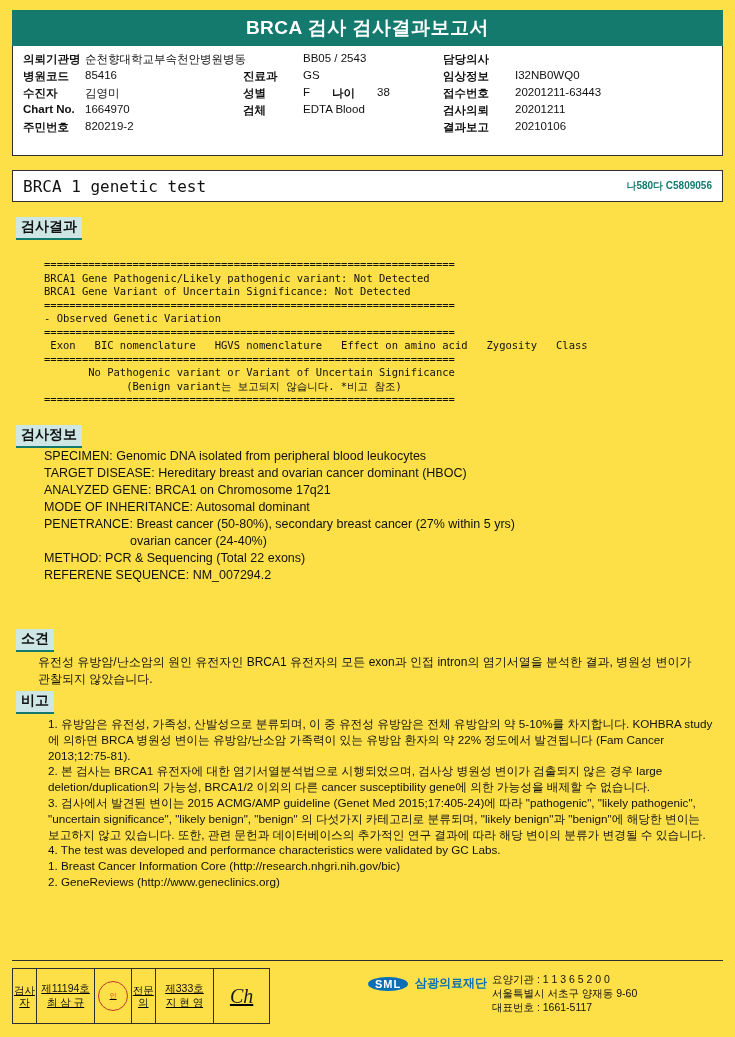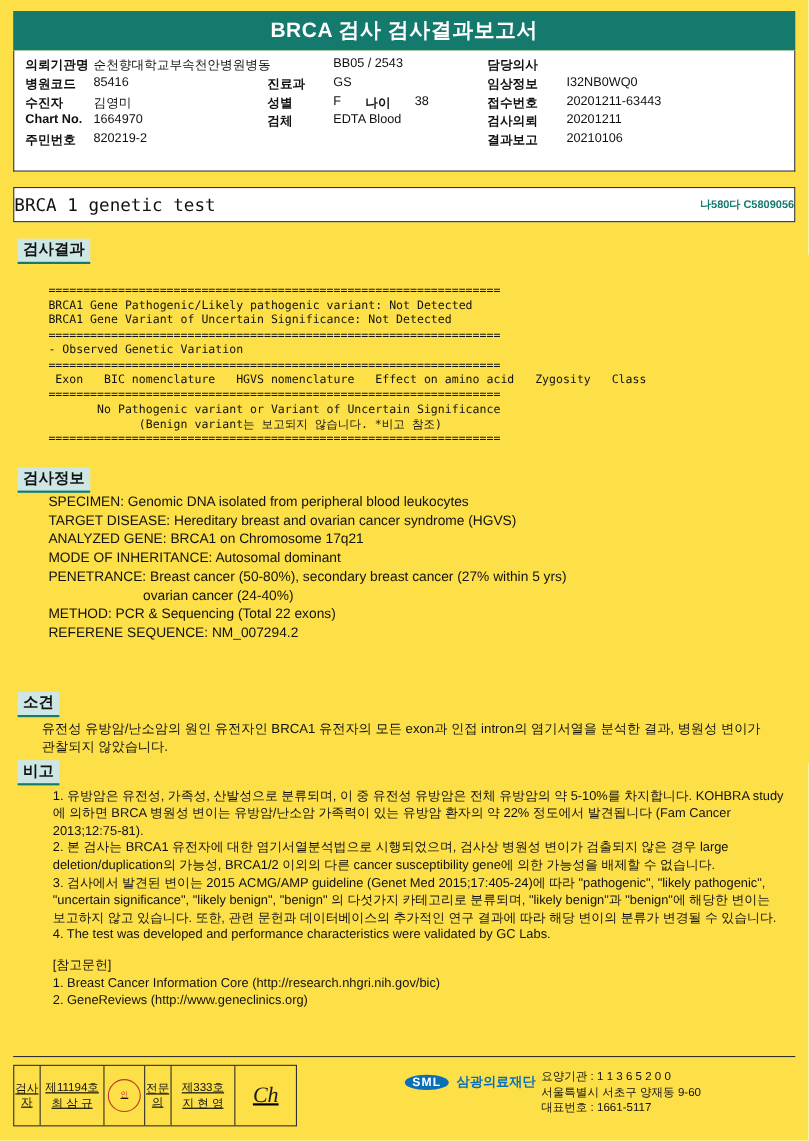--- a/index.html
+++ b/index.html
@@ -53,21 +53,21 @@
   .sex-row b { font-weight: bold; }
   
   .test-band {
     position: absolute;
     left: 12px; top: 170px;
     width: 711px; height: 32px;
     border: 1px solid #2f2f2f;
     background: #ffffff;
     display: flex;
     align-items: center;
-    padding: 0 0;
+    padding: 0 10px;
   }
   .test-band .tname {
     font-family: "DejaVu Sans Mono", monospace;
     font-size: 16px;
     color: #111;
   }
   .test-band .tcode {
     margin-left: auto;
     font-size: 10px;
     color: #157a6e;
@@ -269,39 +269,38 @@
 =================================================================
  Exon   BIC nomenclature   HGVS nomenclature   Effect on amino acid   Zygosity   Class
 =================================================================
        No Pathogenic variant or Variant of Uncertain Significance
              (Benign variant는 보고되지 않습니다. *비고 참조)
 =================================================================</div>
 
   <div class="sec-head" style="left:16px; top:425px;">검사정보</div>
   <div class="testinfo">
     <div>SPECIMEN: Genomic DNA isolated from peripheral blood leukocytes</div>
-    <div>TARGET DISEASE: Hereditary breast and ovarian cancer syndrome (HGVS)</div>
+    <div>TARGET DISEASE: Hereditary breast and ovarian cancer dominant (HBOC)</div>
     <div>ANALYZED GENE: BRCA1 on Chromosome 17q21</div>
     <div>MODE OF INHERITANCE: Autosomal dominant</div>
     <div>PENETRANCE: Breast cancer (50-80%), secondary breast cancer (27% within 5 yrs)</div>
     <div class="indent">ovarian cancer (24-40%)</div>
     <div>METHOD: PCR &amp; Sequencing (Total 22 exons)</div>
     <div>REFERENE SEQUENCE: NM_007294.2</div>
   </div>
 
   <div class="sec-head" style="left:16px; top:629px;">소견</div>
   <div class="finding">유전성 유방암/난소암의 원인 유전자인 BRCA1 유전자의 모든 exon과 인접 intron의 염기서열을 분석한 결과, 병원성 변이가 관찰되지 않았습니다.</div>
 
   <div class="sec-head" style="left:16px; top:691px;">비고</div>
   <div class="remarks">
     <p>1. 유방암은 유전성, 가족성, 산발성으로 분류되며, 이 중 유전성 유방암은 전체 유방암의 약 5-10%를 차지합니다. KOHBRA study에 의하면 BRCA 병원성 변이는 유방암/난소암 가족력이 있는 유방암 환자의 약 22% 정도에서 발견됩니다 (Fam Cancer 2013;12:75-81).</p>
     <p>2. 본 검사는 BRCA1 유전자에 대한 염기서열분석법으로 시행되었으며, 검사상 병원성 변이가 검출되지 않은 경우 large deletion/duplication의 가능성, BRCA1/2 이외의 다른 cancer susceptibility gene에 의한 가능성을 배제할 수 없습니다.</p>
     <p>3. 검사에서 발견된 변이는 2015 ACMG/AMP guideline (Genet Med 2015;17:405-24)에 따라 "pathogenic", "likely pathogenic", "uncertain significance", "likely benign", "benign" 의 다섯가지 카테고리로 분류되며, "likely benign"과 "benign"에 해당한 변이는 보고하지 않고 있습니다. 또한, 관련 문헌과 데이터베이스의 추가적인 연구 결과에 따라 해당 변이의 분류가 변경될 수 있습니다.</p>
     <p>4. The test was developed and performance characteristics were validated by GC Labs.</p>
-    <p class="ref-head">[참고문헌]</p>
     <p>1. Breast Cancer Information Core (http://research.nhgri.nih.gov/bic)</p>
     <p>2. GeneReviews (http://www.geneclinics.org)</p>
   </div>
 
   <div class="hr-line"></div>
 
   <div class="footer-box">
     <div class="fb-cell fb-vert">
       <span>검사자</span>
     </div>

